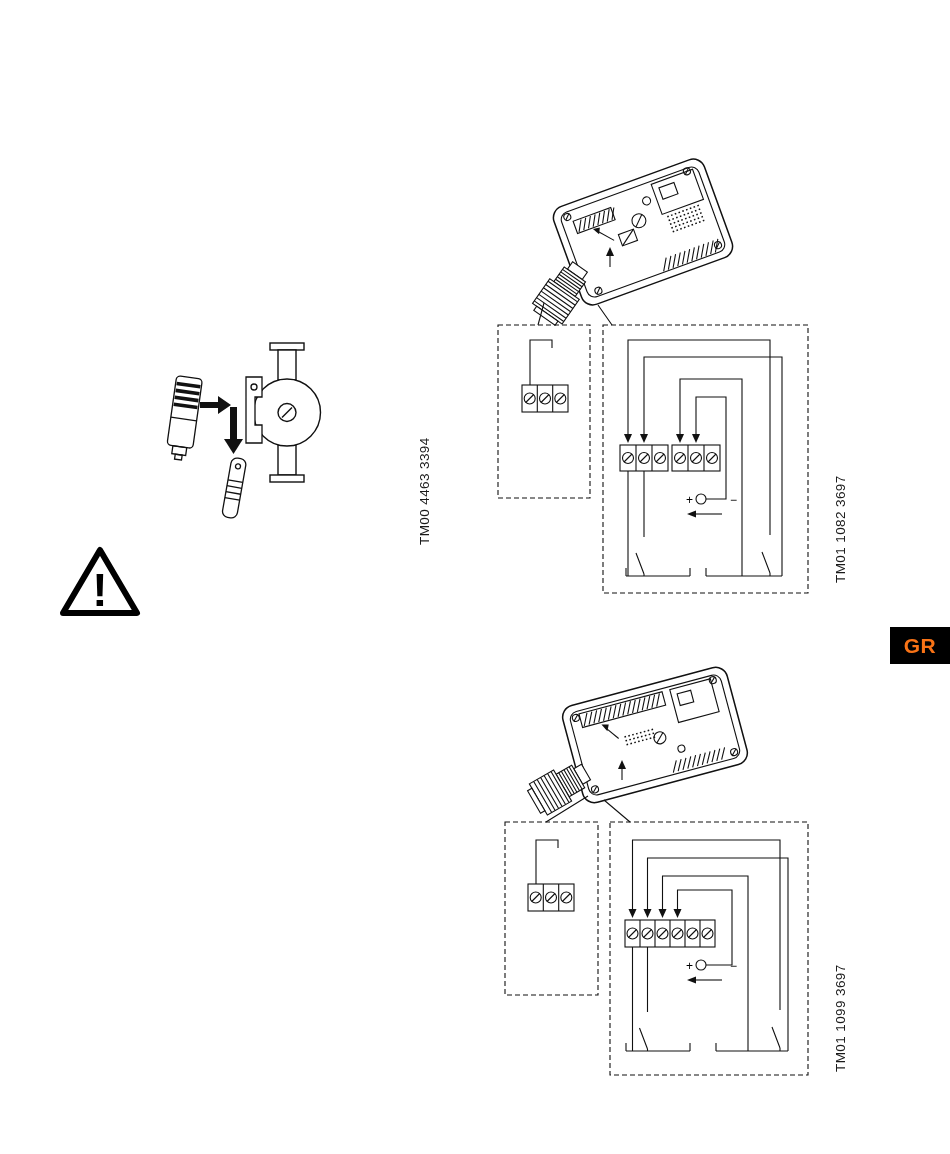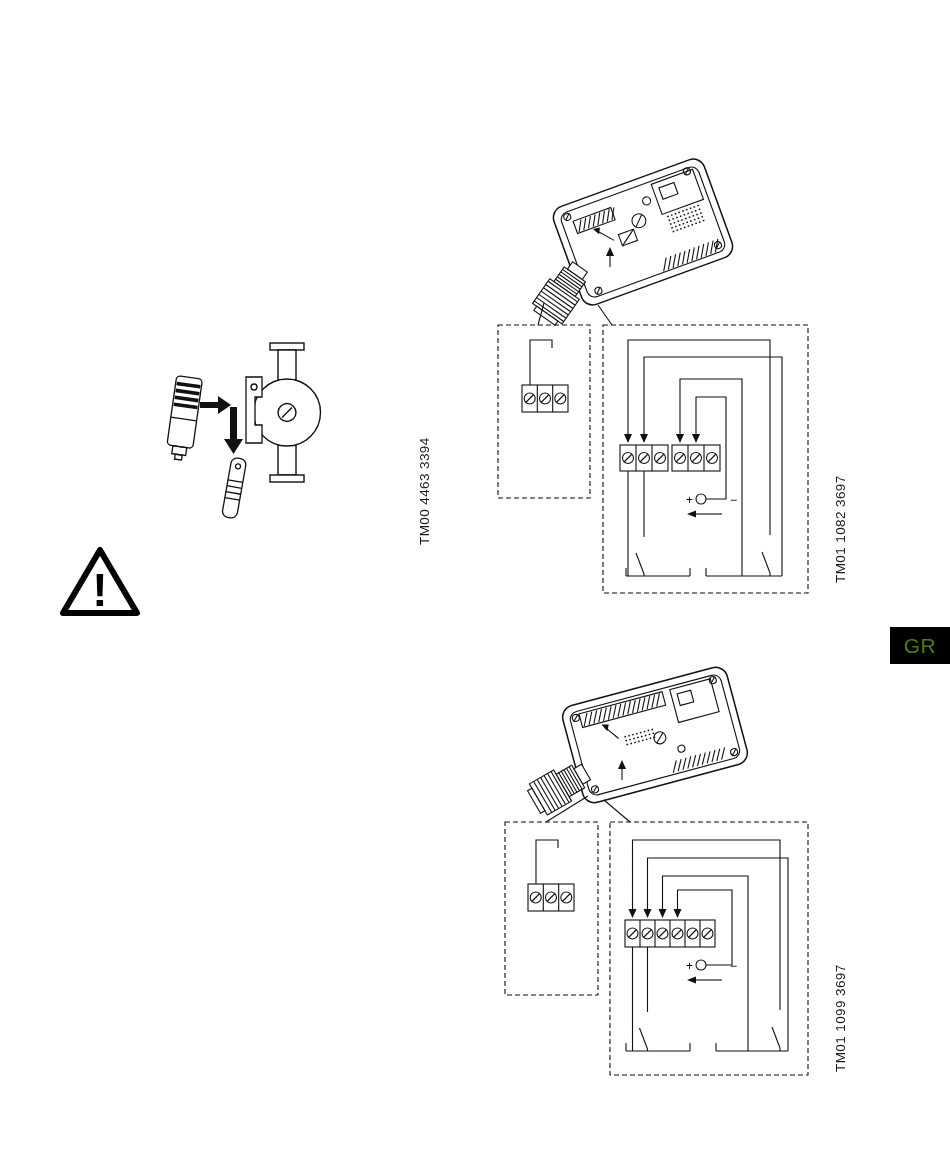--- a/index.html
+++ b/index.html
@@ -24,25 +24,25 @@
     color: #1a1a1a;
     white-space: nowrap;
   }
   .lang-badge {
     position: absolute;
     left: 890px;
     top: 627px;
     width: 60px;
     height: 37px;
     background: #000;
-    color: #4d7c0f;
+    color: #f97316;
     display: flex;
     align-items: center;
     justify-content: center;
-    font-weight: normal;
+    font-weight: bold;
     font-size: 21px;
     letter-spacing: 0.5px;
   }
   svg text { font-family: "Liberation Sans", sans-serif; }
 </style>
 </head>
 <body>
 
 <div id="page">
 

